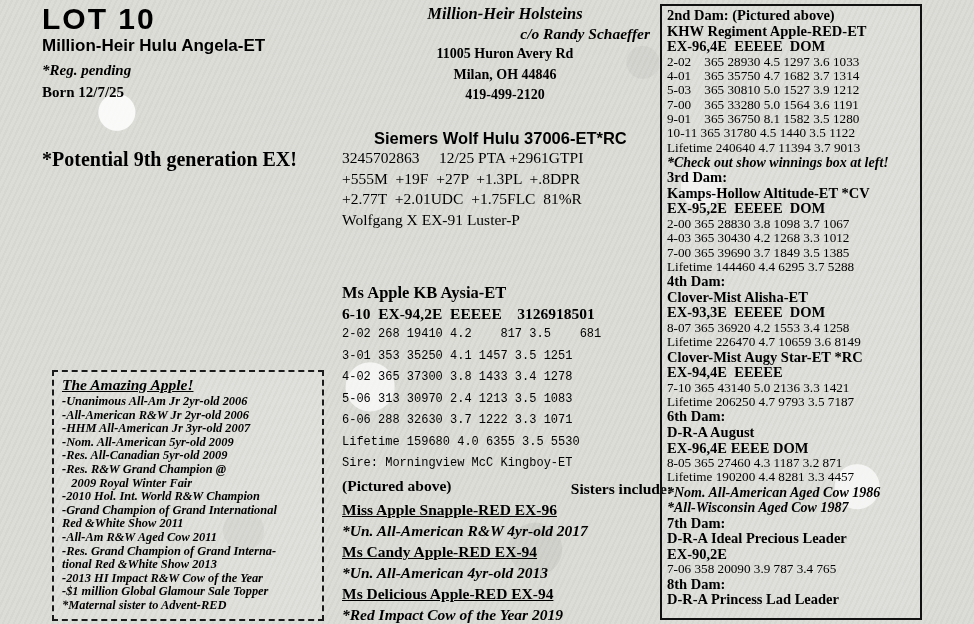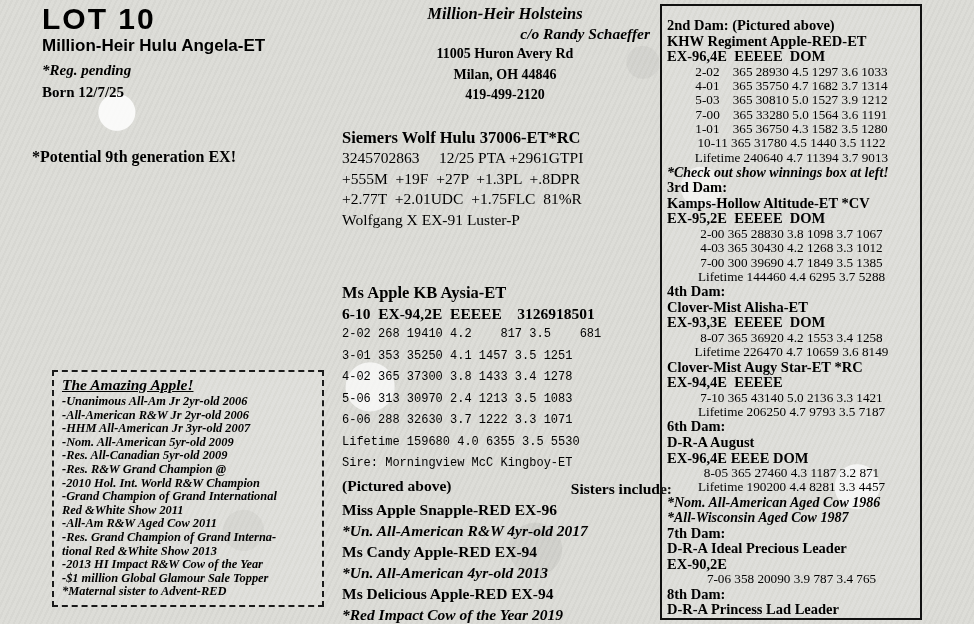--- a/index.html
+++ b/index.html
@@ -67,25 +67,25 @@
   .born {
     position: absolute;
     left: 42px;
     top: 84px;
     font-family: "Liberation Serif", serif;
     font-weight: bold;
     font-size: 15px;
   }
   .potential {
     position: absolute;
-    left: 32px;
+    left: 42px;
     top: 148px;
     font-family: "Liberation Serif", serif;
     font-weight: bold;
-    font-size: 16px;
+    font-size: 20px;
   }
 
   
   .apple-box {
     position: absolute;
     left: 52px;
     top: 370px;
     width: 272px;
     border: 2px dashed #1a1a1a;
     padding: 4px 6px 6px 8px;
@@ -144,24 +144,25 @@
     font-weight: bold;
   }
 
   .sire-block {
     position: absolute;
     left: 342px;
     top: 128px;
     width: 320px;
   }
   .sire-block .sire-name {
-    font-family: Liberation Serif, serif;
+    font-family: Liberation Sans, sans-serif;
     font-weight: bold;
     font-size: 16.5px;
     line-height: 20px;
+    margin-left: 32px;
   }
   .sire-block .line {
     font-family: "Liberation Serif", serif;
     font-size: 15.5px;
     line-height: 20.5px;
     white-space: pre;
   }
 
   .dam-block {
     position: absolute;
@@ -206,39 +207,40 @@
     font-weight: bold;
     font-size: 15.5px;
     line-height: 21px;
     text-align: right;
   }
   .sisters .sis-name {
     font-family: "Liberation Serif", serif;
     font-weight: bold;
     font-size: 15.5px;
     line-height: 21px;
+    text-decoration: underline;
   }
   .sisters .sis-note {
     font-family: "Liberation Serif", serif;
     font-weight: bold;
     font-style: italic;
     font-size: 15.5px;
     line-height: 21px;
   }
 
   
   .right-box {
     position: absolute;
     left: 660px;
     top: 4px;
     width: 262px;
     height: 616px;
     border: 2px solid #111;
     box-sizing: border-box;
-    padding: 12px 4px 0 5px;
+    padding: 2px 4px 0 5px;
     background: rgba(255,255,255,0.08);
     overflow: hidden;
   }
   .dam-sec { margin-bottom: 0; }
   .dam-sec .d-label {
     font-family: "Liberation Serif", serif;
     font-weight: bold;
     font-size: 14.5px;
     line-height: 15.6px;
   }
@@ -253,21 +255,20 @@
     font-weight: bold;
     font-size: 14.5px;
     line-height: 15.6px;
     white-space: pre;
   }
   .dam-sec .d-rec {
     font-family: "Liberation Serif", serif;
     font-size: 13.2px;
     line-height: 14.3px;
     white-space: pre;
-    text-align: center;
   }
   .dam-sec .d-note {
     font-family: "Liberation Serif", serif;
     font-weight: bold;
     font-style: italic;
     font-size: 14px;
     line-height: 15.4px;
   }
 </style>
 </head>
@@ -285,20 +286,21 @@
 
   <div class="apple-box">
     <div class="apple-title">The Amazing Apple!</div>
     <ul>
       <li>-Unanimous All-Am Jr 2yr-old 2006</li>
       <li>-All-American R&amp;W Jr 2yr-old 2006</li>
       <li>-HHM All-American Jr 3yr-old 2007</li>
       <li>-Nom. All-American 5yr-old 2009</li>
       <li>-Res. All-Canadian 5yr-old 2009</li>
       <li>-Res. R&amp;W Grand Champion @</li>
+      <li>   2009 Royal Winter Fair</li>
       <li>-2010 Hol. Int. World R&amp;W Champion</li>
       <li>-Grand Champion of Grand International</li>
       <li>Red &amp;White Show 2011</li>
       <li>-All-Am R&amp;W Aged Cow 2011</li>
       <li>-Res. Grand Champion of Grand Interna-</li>
       <li>tional Red &amp;White Show 2013</li>
       <li>-2013 HI Impact R&amp;W Cow of the Year</li>
       <li>-$1 million Global Glamour Sale Topper</li>
       <li>*Maternal sister to Advent-RED</li>
     </ul>
@@ -346,33 +348,33 @@
   <div class="right-box">
 
     <div class="dam-sec">
       <div class="d-label">2nd Dam: (Pictured above)</div>
       <div class="d-name">KHW Regiment Apple-RED-ET</div>
       <div class="d-cls">EX-96,4E  EEEEE  DOM</div>
       <div class="d-rec">2-02    365 28930 4.5 1297 3.6 1033</div>
       <div class="d-rec">4-01    365 35750 4.7 1682 3.7 1314</div>
       <div class="d-rec">5-03    365 30810 5.0 1527 3.9 1212</div>
       <div class="d-rec">7-00    365 33280 5.0 1564 3.6 1191</div>
-      <div class="d-rec">1-01    365 36750 4.3 1582 3.5 1280</div>
+      <div class="d-rec">9-01    365 36750 8.1 1582 3.5 1280</div>
       <div class="d-rec">10-11 365 31780 4.5 1440 3.5 1122</div>
       <div class="d-rec">Lifetime 240640 4.7 11394 3.7 9013</div>
       <div class="d-note">*Check out show winnings box at left!</div>
     </div>
 
     <div class="dam-sec">
       <div class="d-label">3rd Dam:</div>
       <div class="d-name">Kamps-Hollow Altitude-ET *CV</div>
       <div class="d-cls">EX-95,2E  EEEEE  DOM</div>
       <div class="d-rec">2-00 365 28830 3.8 1098 3.7 1067</div>
       <div class="d-rec">4-03 365 30430 4.2 1268 3.3 1012</div>
-      <div class="d-rec">7-00 300 39690 4.7 1849 3.5 1385</div>
+      <div class="d-rec">7-00 365 39690 3.7 1849 3.5 1385</div>
       <div class="d-rec">Lifetime 144460 4.4 6295 3.7 5288</div>
     </div>
 
     <div class="dam-sec">
       <div class="d-label">4th Dam:</div>
       <div class="d-name">Clover-Mist Alisha-ET</div>
       <div class="d-cls">EX-93,3E  EEEEE  DOM</div>
       <div class="d-rec">8-07 365 36920 4.2 1553 3.4 1258</div>
       <div class="d-rec">Lifetime 226470 4.7 10659 3.6 8149</div>
     </div>

